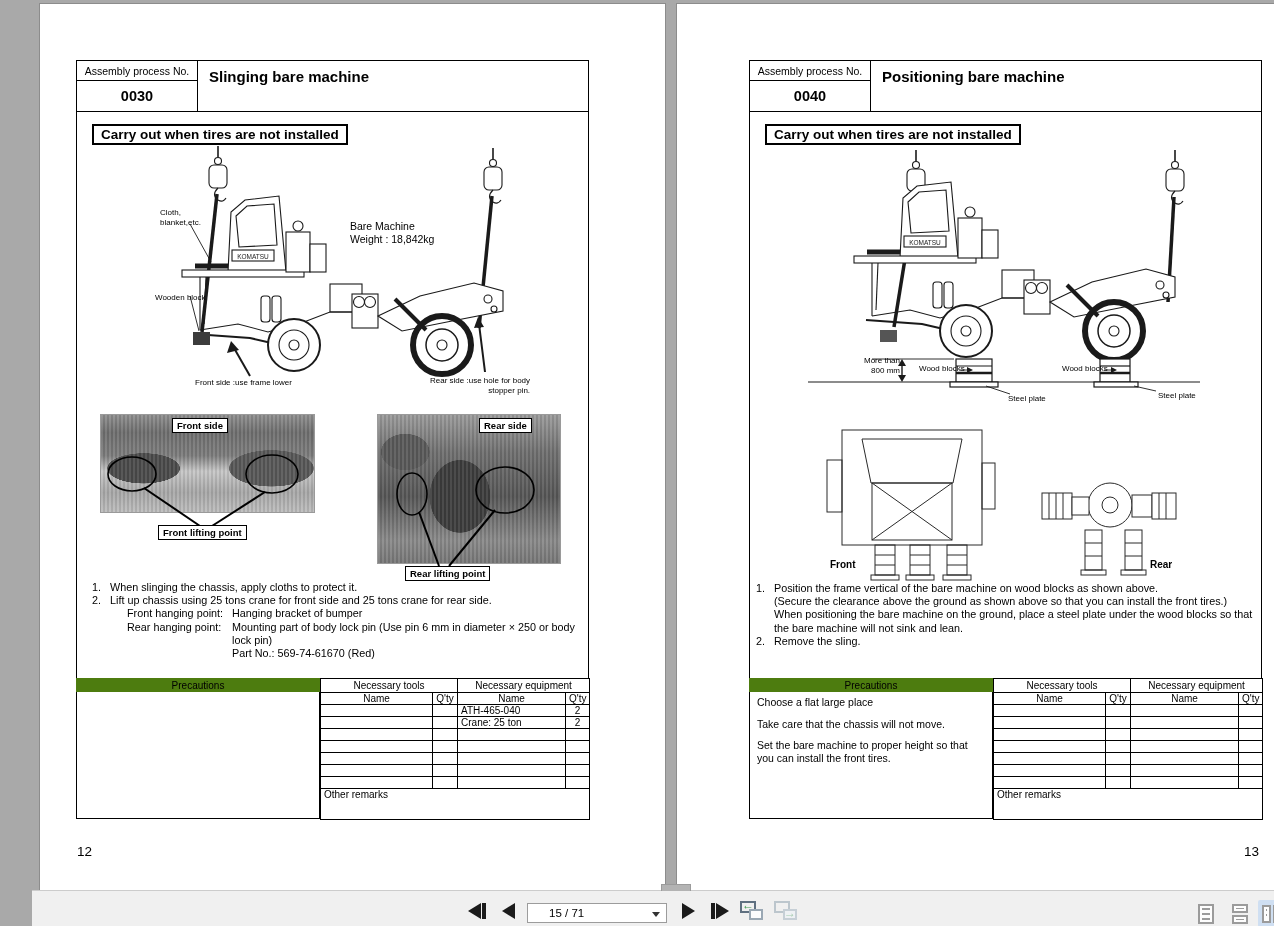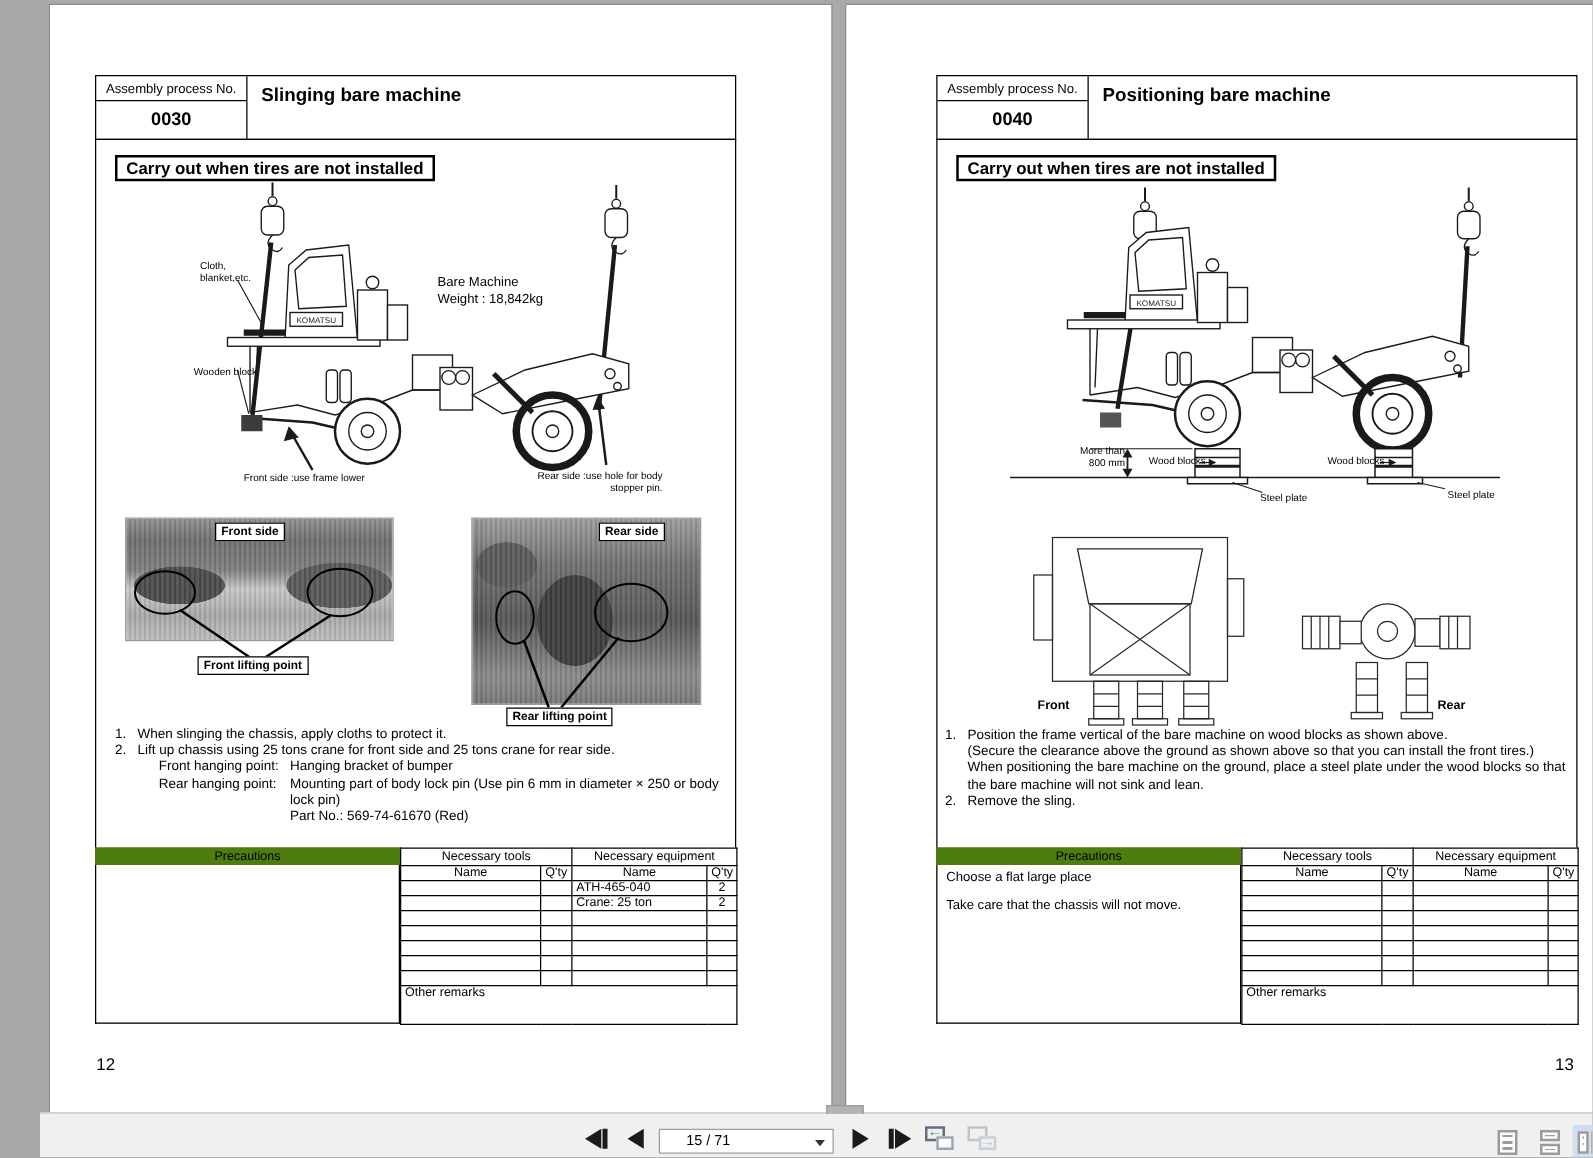--- a/index.html
+++ b/index.html
@@ -517,20 +517,21 @@
 
           <span class="stext">Remove the sling.</span>
         </div>
       </div>
 
     <div class="prec-hdr" style="left:72px; top:674px; width:244px;">Precautions</div>
     <div class="prec-body" style="left:72px; top:688px; width:244px; height:127px;">
 
     <div class="para">Choose a flat large place</div>
         <div class="para">Take care that the chassis will not move.</div>
+        <div class="para">Set the bare machine to proper height so that you can install the front tires.</div>
       </div>
     <table class="tetable" style="left:316px; top:674px; width:269px;">
       <colgroup>
           <col style="width:112px">
           <col style="width:25px">
           <col style="width:108px">
           <col style="width:24px">
         </colgroup>
       <tbody>
         <tr class="h">

